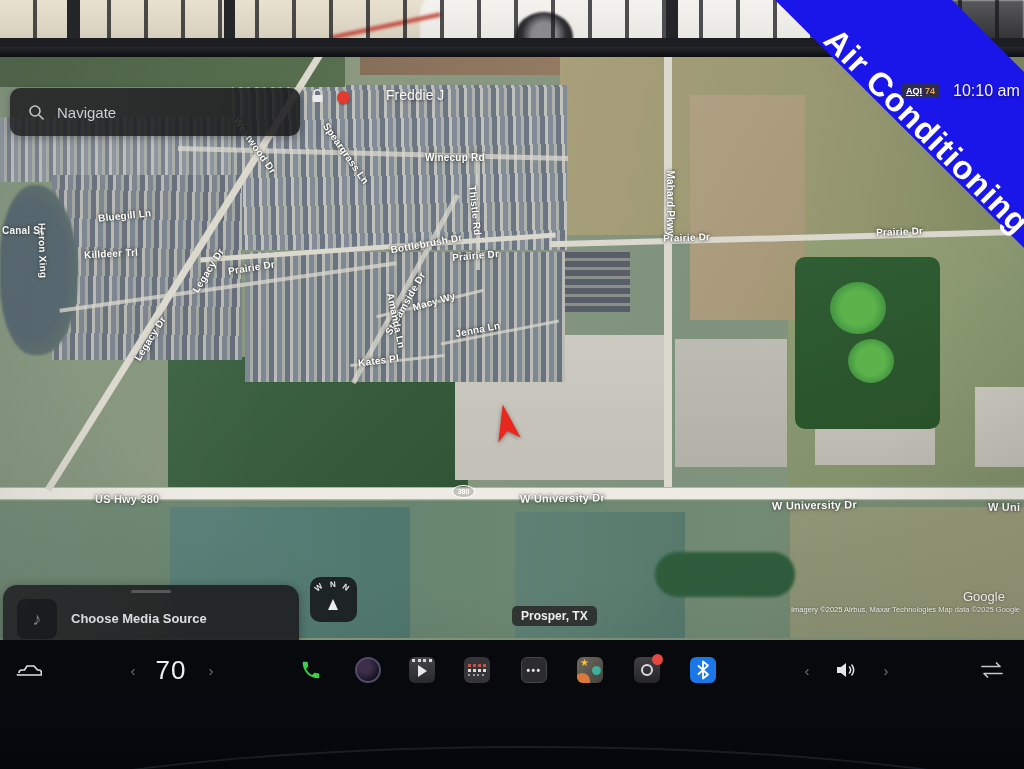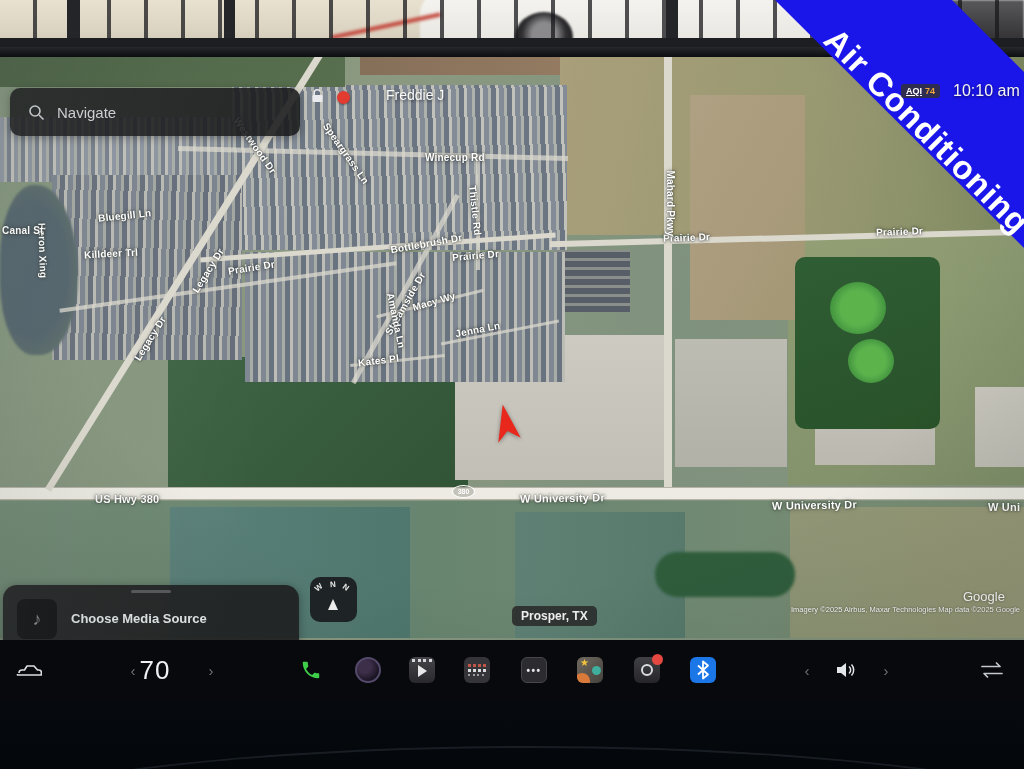--- a/index.html
+++ b/index.html
@@ -270,21 +270,21 @@
 
   <div class="launcher">
     <div class="l-item" style="left:14px;width:30px;">
       <svg width="26" height="18" viewBox="0 0 26 18">
         <path d="M3 12c0-2 1-3 3-3h2.5L11 5h7l3.5 4H23c1.6 0 2.4 1 2.4 2.6V14H1.5v-1" fill="none" stroke="#dcdfe2" stroke-width="1.6" stroke-linejoin="round"></path>
       </svg>
     </div>
     <div class="l-item" style="left:124px;width:18px;">
         <span class="chev">‹</span>
       </div>
-    <div class="l-item" style="left:132px;width:46px;">
+    <div class="l-item" style="left:148px;width:46px;">
         <span class="temp">70</span>
       </div>
     <div class="l-item" style="left:202px;width:18px;">
         <span class="chev">›</span>
       </div>
     <div class="l-item" style="left:298px;width:26px;">
       <svg width="22" height="22" viewBox="0 0 24 24">
         <path d="M6.62 10.79c1.44 2.83 3.76 5.14 6.59 6.59l2.2-2.2c.27-.27.67-.36 1.02-.24 1.12.37 2.33.57 3.57.57.55 0 1 .45 1 1V20c0 .55-.45 1-1 1-9.39 0-17-7.61-17-17 0-.55.45-1 1-1h3.5c.55 0 1 .45 1 1 0 1.25.2 2.45.57 3.57.11.35.03.74-.25 1.02l-2.2 2.2z" fill="#3ecf4a"></path>
       </svg>
     </div>

